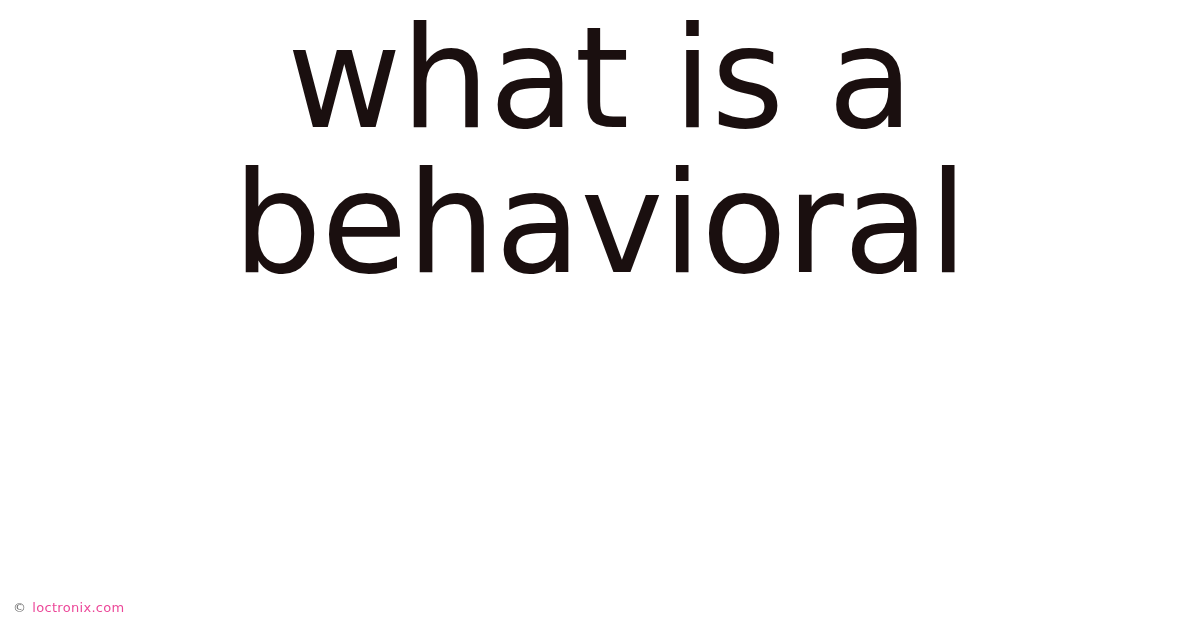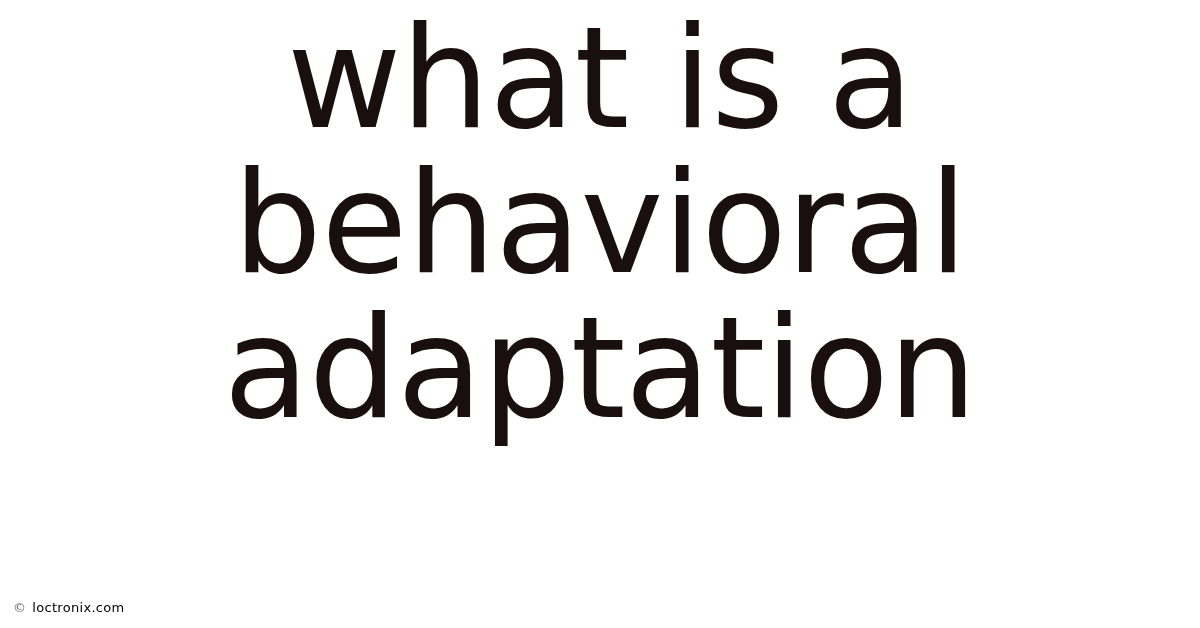--- a/index.html
+++ b/index.html
@@ -69,33 +69,32 @@
 
   #footer .copy-glyph {
     display: inline-block;
     font-size: 13px;
     line-height: 14px;
     color: #6b6b6b;
   }
 
   #footer .site-name {
     display: inline-block;
-    color: #000000;
+    color: #ec4899;
     white-space: nowrap;
   }
 </style>
 </head>
 <body>
 
 <div id="poster">
 
   <div id="headline">
     <span class="headline-line">what is a</span>
     <span class="headline-line">behavioral</span>
-    <span class="headline-line">adaptation</span>
   </div>
 
   <div id="footer">
     <span class="copy-glyph">©</span>
     <span class="site-name">loctronix.com</span>
   </div>
 
 </div>
 
 </body></html>

